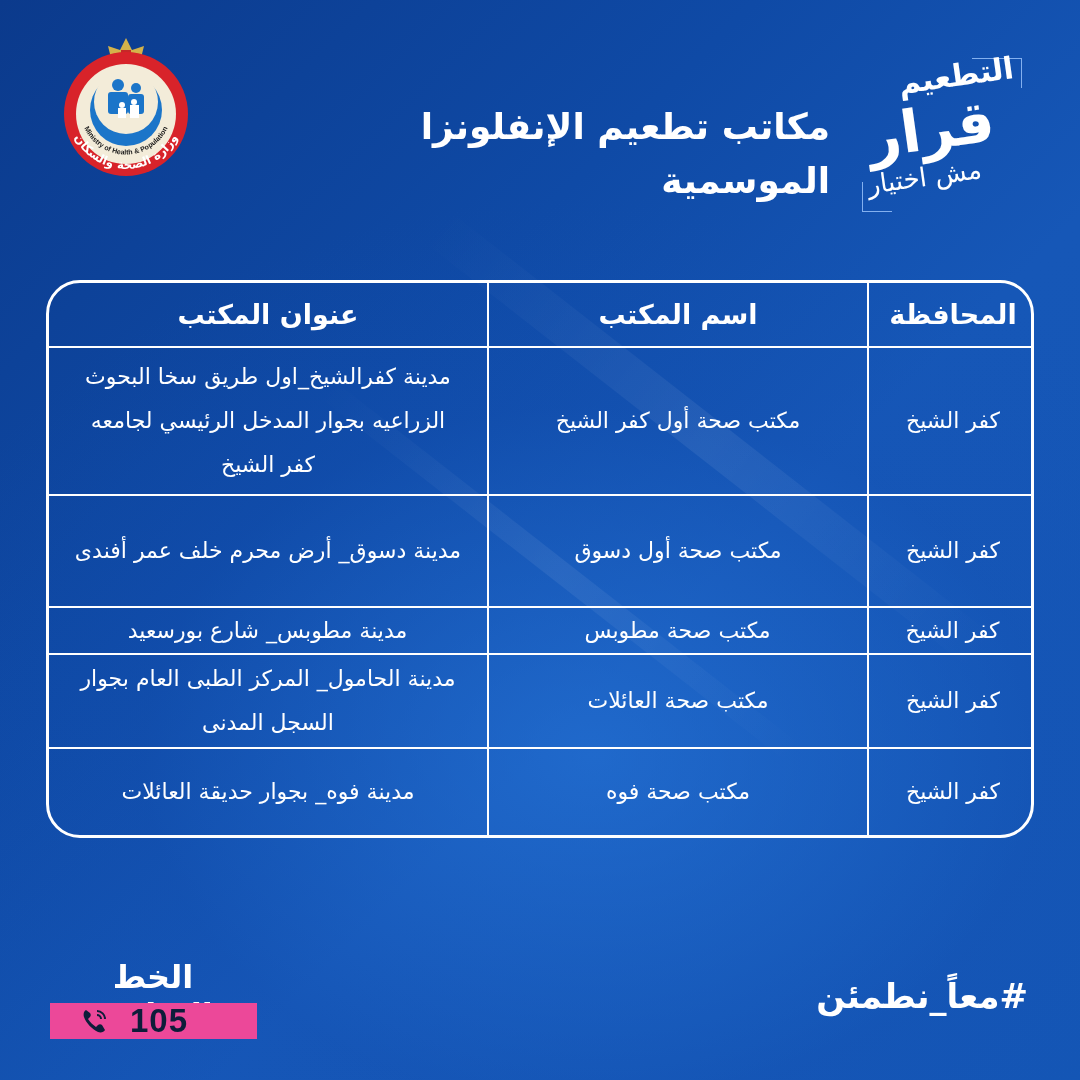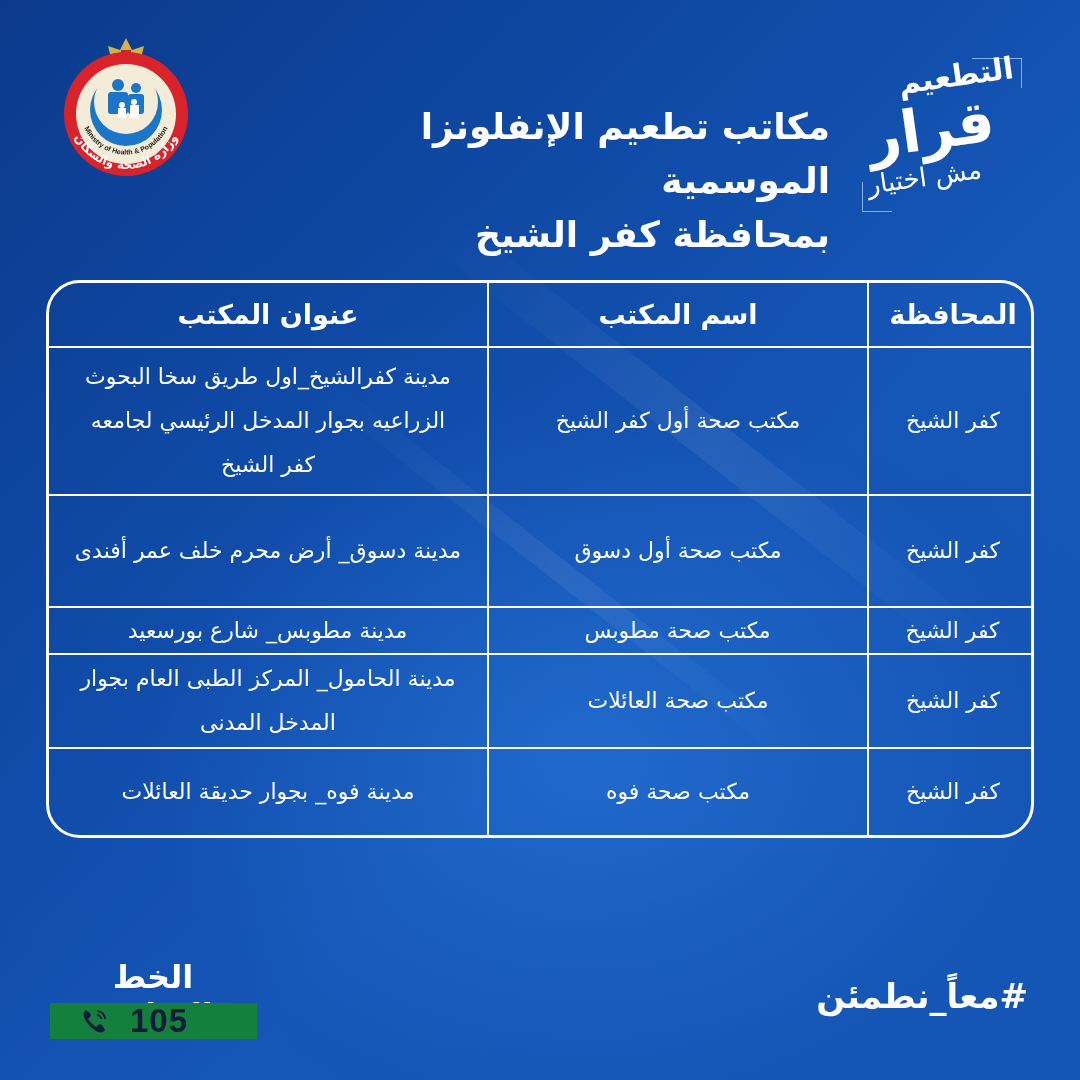--- a/index.html
+++ b/index.html
@@ -76,21 +76,21 @@
     tr.r4 td { height: 88px; }
     tr.r5 td { height: 84px; }
 
     
     .hotline-label {
       position: absolute; left: 58px; top: 958px; width: 190px;
       direction: rtl; text-align: center; font-size: 32px; font-weight: bold;
     }
     .hotline-box {
       position: absolute; left: 50px; top: 1003px; width: 207px; height: 36px;
-      background: #15803d; color: #0e1d3a;
+      background: #ec4899; color: #0e1d3a;
       display: flex; align-items: center; padding-left: 30px; gap: 20px;
     }
     .hotline-box .phone { width: 30px; height: 30px; }
     .hotline-box .num {
       font-family: "Liberation Sans", sans-serif; font-size: 33px; font-weight: bold; letter-spacing: 1px;
     }
 
     
     .hashtag {
       position: absolute; right: 52px; top: 976px;
@@ -144,21 +144,20 @@
 <div class="slogan">
   <div class="frame-top"></div>
   <div class="frame-bottom"></div>
   <div class="s1">التطعيم</div>
   <div class="s2">قرار</div>
   <div class="s3">مش اختيار</div>
 </div>
 
 <div class="title">
   <div>مكاتب تطعيم الإنفلونزا الموسمية</div>
-  <div>بمحافظة كفر الشيخ</div>
 </div>
 
 <div class="table-wrap">
   <table>
     <colgroup>
         <col class="c-gov">
         <col class="c-name">
         <col class="c-addr">
       </colgroup>
     <tbody>
@@ -188,21 +187,21 @@
       <td>مكتب صحة مطوبس</td>
       <td>
         <div>مدينة مطوبس_ شارع بورسعيد</div>
       </td>
     </tr>
     <tr class="r4">
       <td>كفر الشيخ</td>
       <td>مكتب صحة العائلات</td>
       <td>
         <div>مدينة الحامول_ المركز الطبى العام بجوار</div>
-        <div>المدخل المدنى</div>
+        <div>السجل المدنى</div>
       </td>
     </tr>
     <tr class="r5">
       <td>كفر الشيخ</td>
       <td>مكتب صحة فوه</td>
       <td>
         <div>مدينة فوه_ بجوار حديقة العائلات</div>
       </td>
     </tr>
   </tbody>

